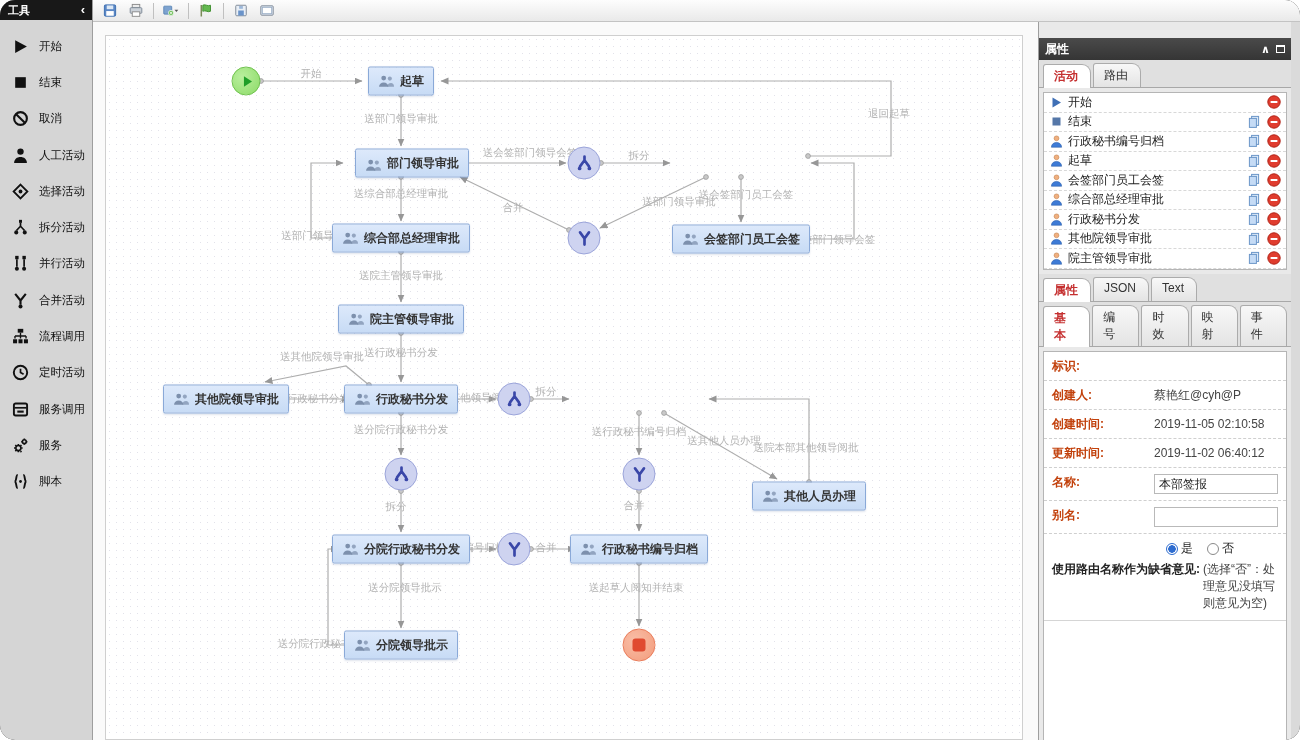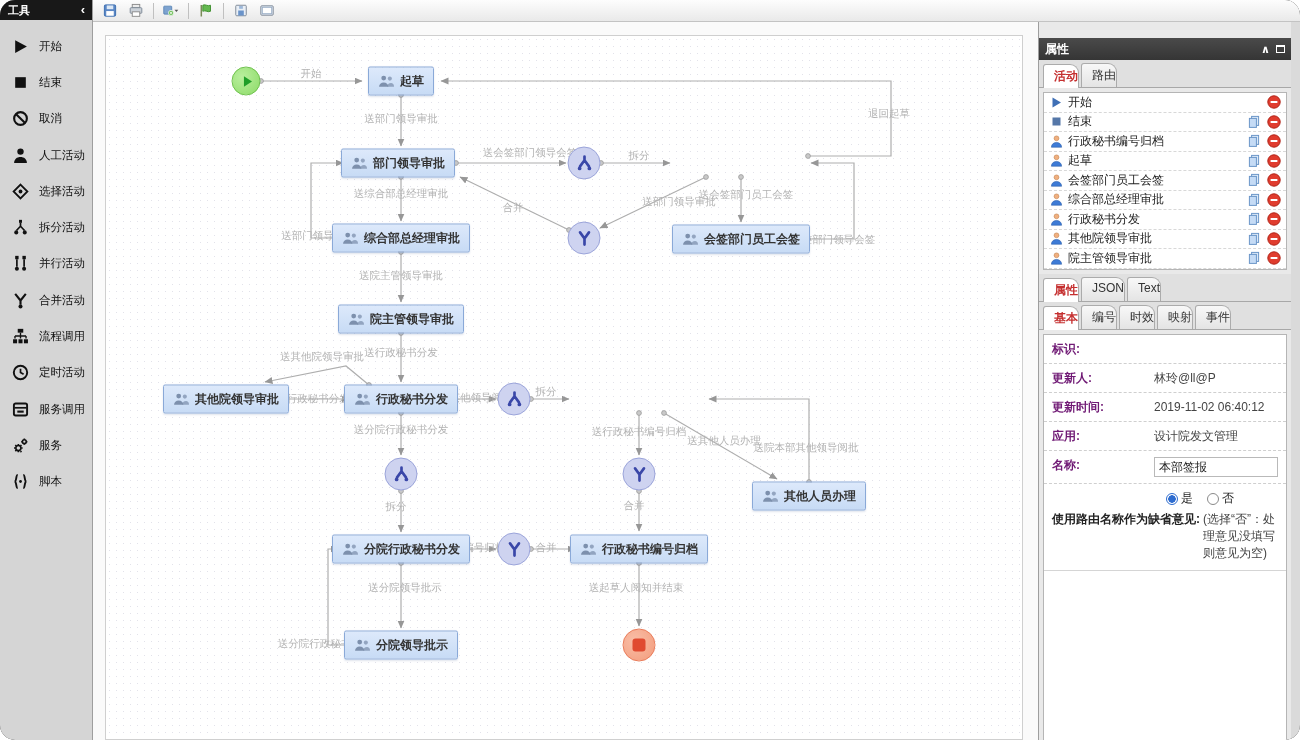--- a/index.html
+++ b/index.html
@@ -55,33 +55,33 @@
   
   .right-frame { position:absolute; right:0; top:22px; width:9px; bottom:0; background:#dadada; }
   .right-panel { position:absolute; right:9px; top:22px; width:253px; bottom:0; background:#e9e9e9;
                  border-left:1px solid #9e9e9e; font-size:12px; }
   .panel-header { margin-top:16px; height:22px; background:linear-gradient(#4a4a4a,#353535); color:#fff;
                   display:flex; align-items:center; justify-content:space-between; padding:0 6px; font-weight:bold; }
   .panel-header .hicons { display:flex; gap:6px; align-items:center; }
   .panel-header .chev { font-size:11px; cursor:pointer; }
   .panel-header .maxbox { width:9px; height:8px; border:1px solid #fff; border-top-width:2px; cursor:pointer; }
   .tabbar { display:flex; gap:2px; padding:3px 4px 0 4px; background:#e0e0e0; border-bottom:1px solid #a8a8a8; }
-  .tab { padding:3px 0 3px 10px; font-size:12px; color:#333; background:linear-gradient(#f8f8f8,#e4e4e4);
+  .tab { padding:3px 12px 3px 10px; font-size:12px; color:#333; background:linear-gradient(#f8f8f8,#e4e4e4);
          border:1px solid #ababab; border-bottom:none; border-radius:3px 9px 0 0; cursor:pointer; }
   .tab.active { background:#fff; color:#c53030; font-weight:bold; position:relative; top:1px; }
   .act-list { margin:4px; background:#fff; border:1px solid #b5b5b5; height:178px; overflow:hidden; }
   .act-row { display:flex; align-items:center; gap:5px; height:19.5px; padding:0 4px 0 6px;
              border-bottom:1px dashed #d8d8d8; cursor:pointer; }
   .act-row .alabel { flex:1; font-size:12px; color:#222; white-space:nowrap; overflow:hidden; }
   .act-row .rico { width:15px; height:14px; flex:none; cursor:pointer; }
   .act-row .rico svg { width:14px; height:14px; }
 
   .prop-form { margin:4px; background:#fff; border:1px solid #b5b5b5; height:414px; overflow:hidden; }
   .form-row { display:flex; padding:6px 8px; border-bottom:1px dashed #cfcfcf; line-height:16px; }
-  .form-row .lbl { width:102px; flex:none; font-weight:bold; color:#701a75; }
+  .form-row .lbl { width:102px; flex:none; font-weight:bold; color:#c2410c; }
   .form-row .val { flex:1; color:#444; word-break:break-all; }
   .form-row input[type=text] { width:100%; height:20px; border:1px solid #b9b9b9; font-size:12px; padding:1px 4px;
                                font-family:inherit; color:#222; }
   .form-row textarea { width:100%; height:44px; border:1px solid #b9b9b9; font-size:12px; padding:2px 4px;
                        font-family:inherit; resize:both; }
   .icon-btn { float:right; padding:3px 8px; background:linear-gradient(#f4f4f4,#e2e2e2); border:1px solid #c7c7c7;
               color:#999; font-size:11.5px; border-radius:2px; cursor:pointer; }
   .radio-line { display:flex; justify-content:center; gap:14px; padding:6px 0 2px 70px; }
   .radio-opt { display:flex; align-items:center; gap:3px; cursor:pointer; color:#222; }
   .radio-dot { width:12px; height:12px; border:1px solid #8a8a8a; border-radius:50%; background:#fff; }
@@ -439,21 +439,21 @@
                 <g fill="#7d90ad">
                   <circle cx="6" cy="3.9" r="2.6"></circle>
                   <path d="M1 13.2c0-3 2.2-4.7 5-4.7s5 1.7 5 4.7z"></path>
                   <circle cx="12.6" cy="4.4" r="2.2" opacity=".75"></circle>
                   <path d="M9.6 13.2c.3-2.7 1.8-4.1 4.3-4.1 1.8 0 3.2 1.3 3.2 4.1z" opacity=".75"></path>
                 </g>
               </svg>
             </span>
                  <span>起草</span>
           </div>
-          <div class="flow-node" style="left: 292px; top: 127px;">
+          <div class="flow-node" style="left: 306px; top: 127px; align-items: flex-end;">
             <span style="display:inline-flex;width:17px;height:13px">
               <svg viewBox="0 0 18 14" xmlns="http://www.w3.org/2000/svg">
                 <g fill="#7d90ad">
                   <circle cx="6" cy="3.9" r="2.6"></circle>
                   <path d="M1 13.2c0-3 2.2-4.7 5-4.7s5 1.7 5 4.7z"></path>
                   <circle cx="12.6" cy="4.4" r="2.2" opacity=".75"></circle>
                   <path d="M9.6 13.2c.3-2.7 1.8-4.1 4.3-4.1 1.8 0 3.2 1.3 3.2 4.1z" opacity=".75"></path>
                 </g>
               </svg>
             </span>
@@ -759,34 +759,38 @@
         <span class="tab">时效</span>
         <span class="tab">映射</span>
         <span class="tab">事件</span>
       </div>
 
     <div class="prop-form">
       <div class="form-row">
         <span class="lbl">标识:</span>
       </div>
       <div class="form-row">
-        <span class="lbl">更新人:</span>
-        <span class="val">林玲@ll@P</span>
+        <span class="lbl">创建人:</span>
+        <span class="val">蔡艳红@cyh@P</span>
+      </div>
+      <div class="form-row">
+        <span class="lbl">创建时间:</span>
+        <span class="val">2019-11-05 02:10:58</span>
       </div>
       <div class="form-row">
         <span class="lbl">更新时间:</span>
         <span class="val">2019-11-02 06:40:12</span>
       </div>
       <div class="form-row">
-        <span class="lbl">应用:</span>
-        <span class="val">设计院发文管理</span>
-      </div>
-      <div class="form-row">
         <span class="lbl">名称:</span>
         <span class="val"><input type="text" value="本部签报" style=""></span>
+      </div>
+      <div class="form-row">
+        <span class="lbl">别名:</span>
+        <span class="val"><input type="text" value="" style=""></span>
       </div>
       <div>
         <div class="radio-line">
           <span class="radio-opt">
             <span class="radio-dot checked"></span>
             <span>是</span>
           </span>
           <span class="radio-opt">
             <span class="radio-dot"></span>
             <span>否</span>

